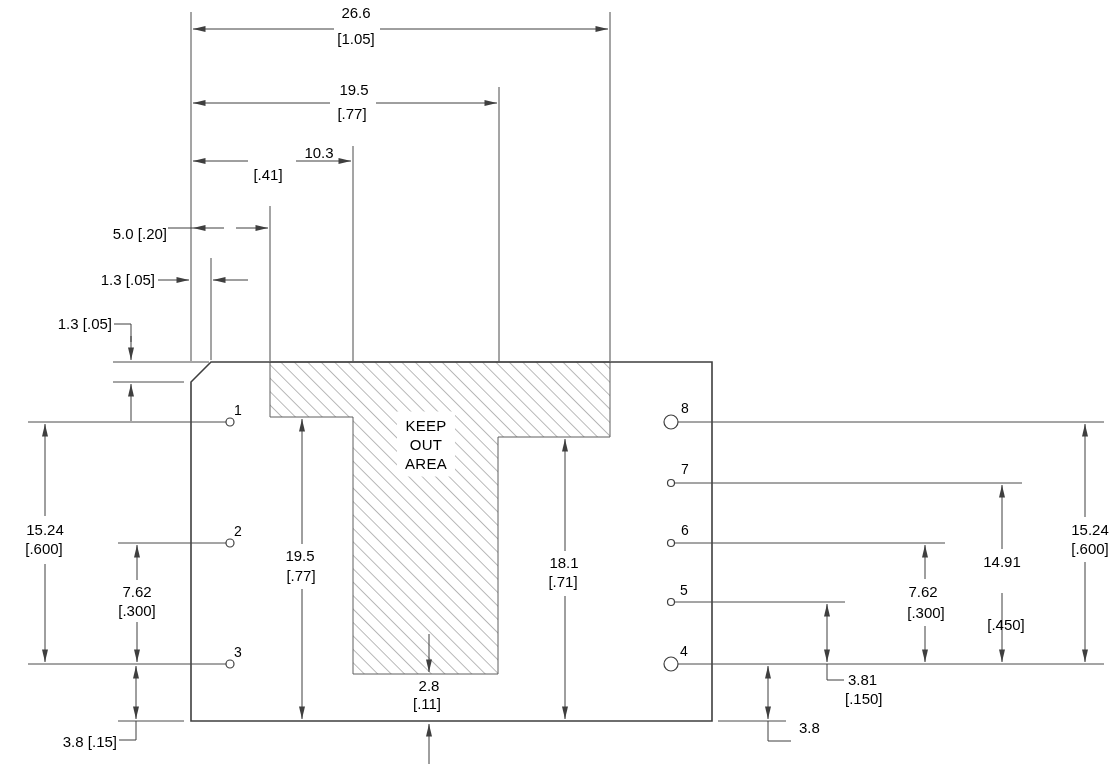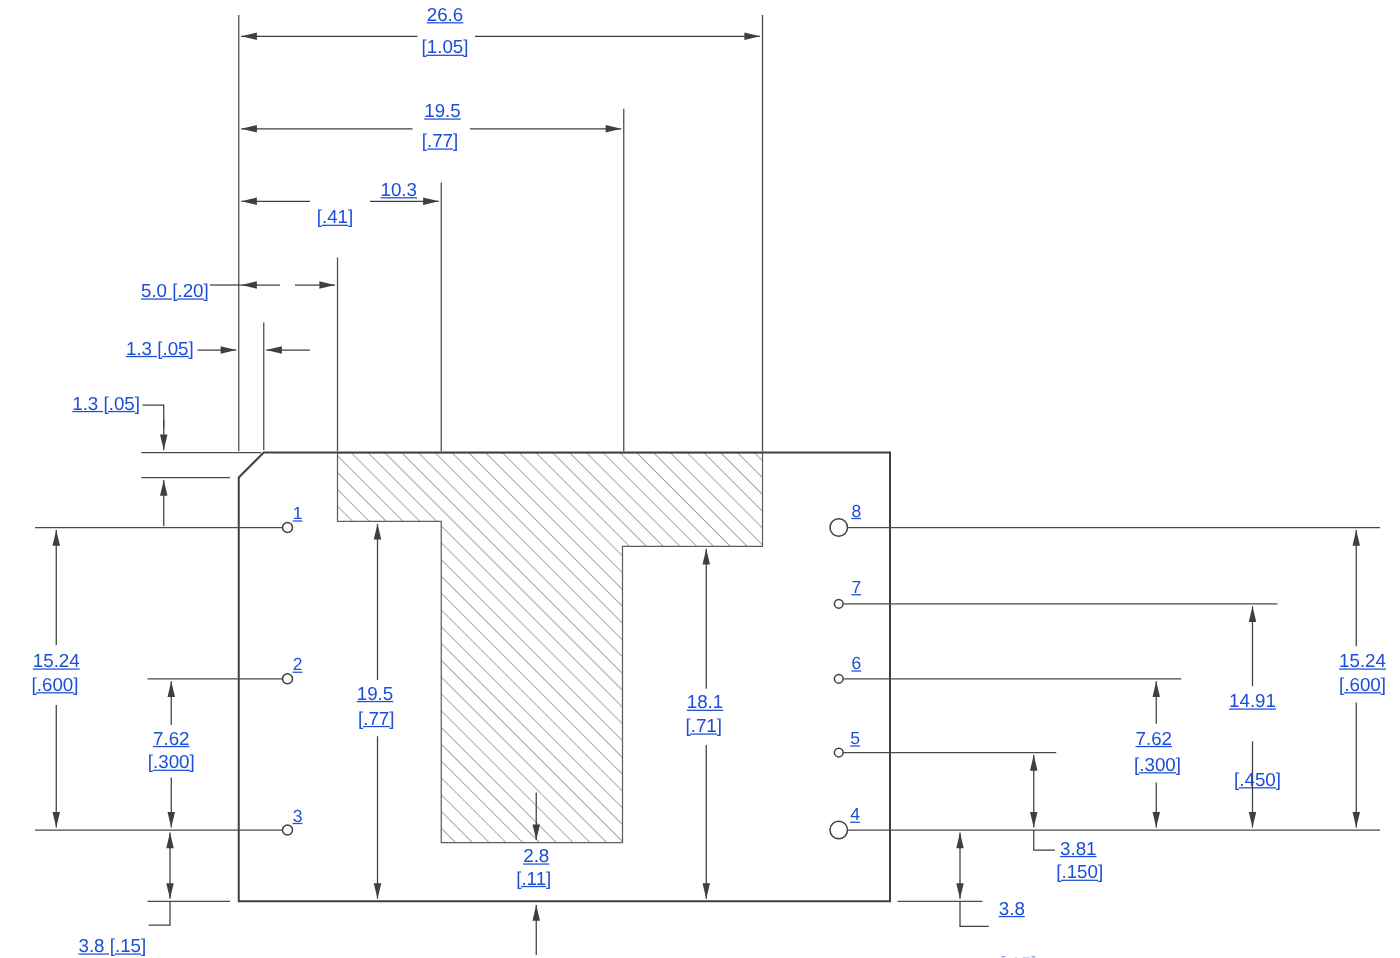--- a/index.html
+++ b/index.html
@@ -1,19 +1,19 @@
 <!DOCTYPE html>
 <html><head>
 <meta charset="utf-8">
 <style>
   html,body{margin:0;padding:0;background:#ffffff;}
   .stage{position:relative;width:1120px;height:766px;background:#ffffff;overflow:hidden;
          font-family:"Liberation Sans","DejaVu Sans",sans-serif;}
   .stage svg{position:absolute;left:0;top:0;}
-  .lbl{position:absolute;font-size:15px;line-height:1.1;color:#1d4ed8;white-space:nowrap;text-decoration:underline;}
+  .lbl{position:absolute;font-size:15px;line-height:1.1;color:#000000;white-space:nowrap;}
   .cc{transform:translate(-50%,-50%);text-align:center;}
   .rr{transform:translate(0,-50%);text-align:right;}
   .ll{transform:translate(0,-50%);text-align:left;}
   .pin-lbl{font-size:14px;}
   .keepout{transform:translate(-50%,-50%);text-align:center;background:#ffffff;
            padding:4px 8px;line-height:19px;font-size:15px;letter-spacing:0.3px;}
 </style>
 </head>
 <body>
 
@@ -125,32 +125,37 @@
     <circle cx="230" cy="543" r="4"></circle>
     <circle cx="230" cy="664" r="4"></circle>
     <circle cx="671" cy="664" r="7"></circle>
     <circle cx="671" cy="602" r="3.5"></circle>
     <circle cx="671" cy="543" r="3.5"></circle>
     <circle cx="671" cy="483" r="3.5"></circle>
     <circle cx="671" cy="422" r="7"></circle>
   </g>
 </svg>
 
+<div class="lbl keepout" style="left:426px;top:444px;">
+  <div>KEEP</div>
+  <div>OUT</div>
+  <div>AREA</div>
+</div>
 
 <div class="lbl cc" style="left:356px;top:13px;">26.6</div>
 <div class="lbl cc" style="left:356px;top:39px;">[1.05]</div>
 <div class="lbl cc" style="left:354px;top:90px;">19.5</div>
 <div class="lbl cc" style="left:352px;top:114px;">[.77]</div>
 <div class="lbl cc" style="left:271px;top:153px;margin-left:48px;">10.3</div>
 <div class="lbl cc" style="left:268px;top:175px;">[.41]</div>
 
 <div class="lbl rr" style="right:953px;top:234px;">5.0 [.20]</div>
 <div class="lbl rr" style="right:965px;top:280px;">1.3 [.05]</div>
 <div class="lbl rr" style="right:1008px;top:324px;">1.3 [.05]</div>
-<div class="lbl rr" style="right:1003px;top:758px;">3.8 [.15]</div>
+<div class="lbl rr" style="right:1003px;top:742px;">3.8 [.15]</div>
 
 <div class="lbl cc" style="left:45px;top:530px;">15.24</div>
 <div class="lbl cc" style="left:44px;top:549px;">[.600]</div>
 <div class="lbl cc" style="left:137px;top:592px;">7.62</div>
 <div class="lbl cc" style="left:137px;top:611px;">[.300]</div>
 
 <div class="lbl cc" style="left:300px;top:556px;">19.5</div>
 <div class="lbl cc" style="left:301px;top:576px;">[.77]</div>
 <div class="lbl cc" style="left:564px;top:563px;">18.1</div>
 <div class="lbl cc" style="left:563px;top:582px;">[.71]</div>

